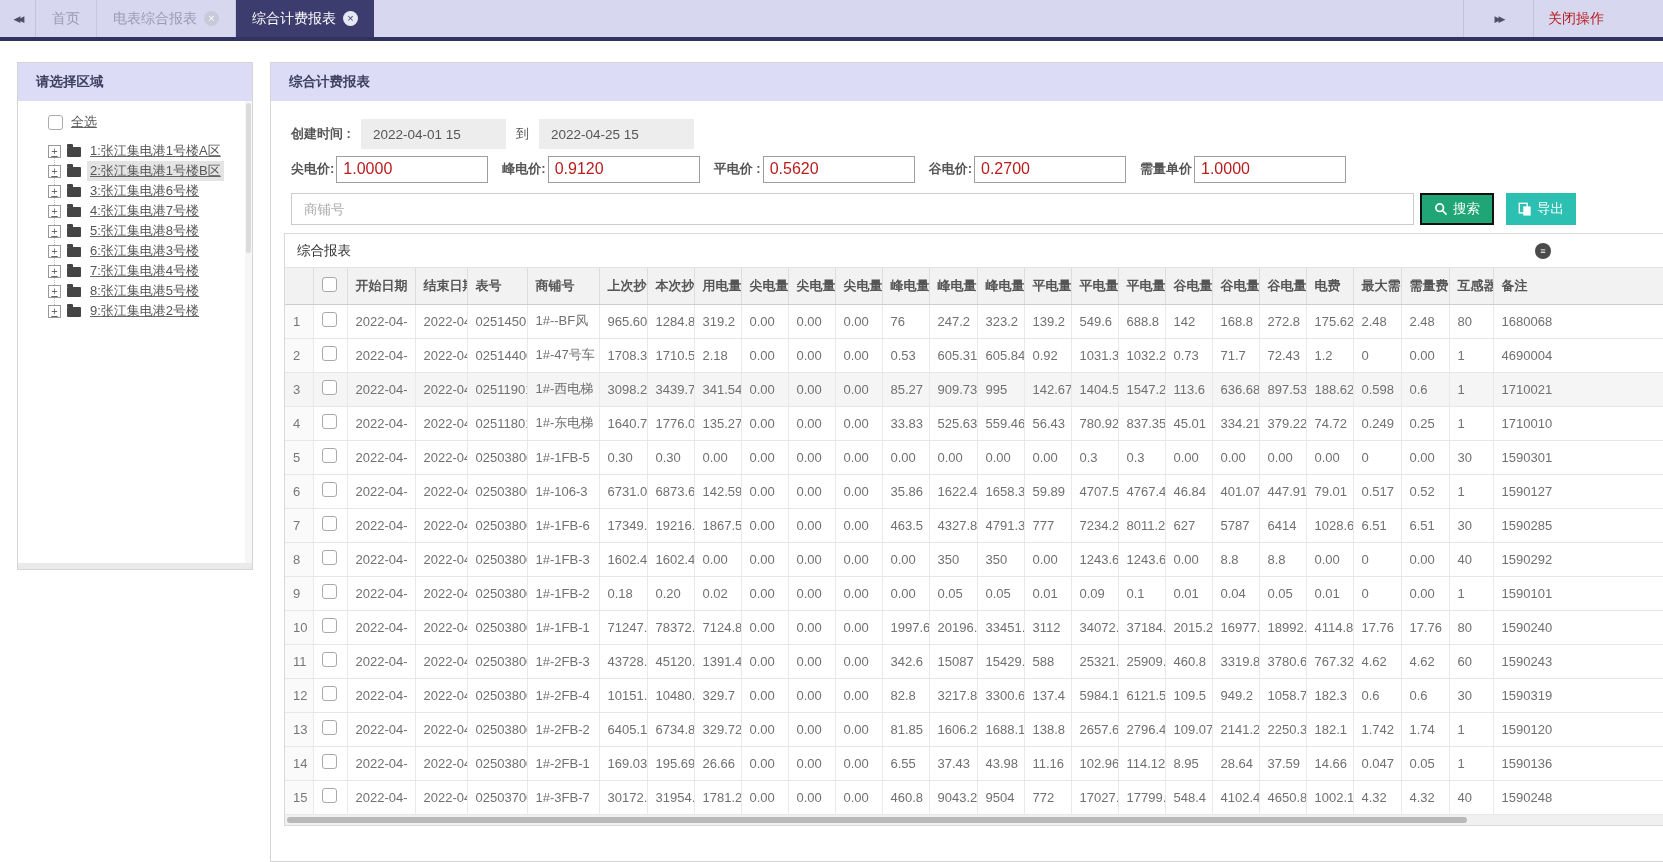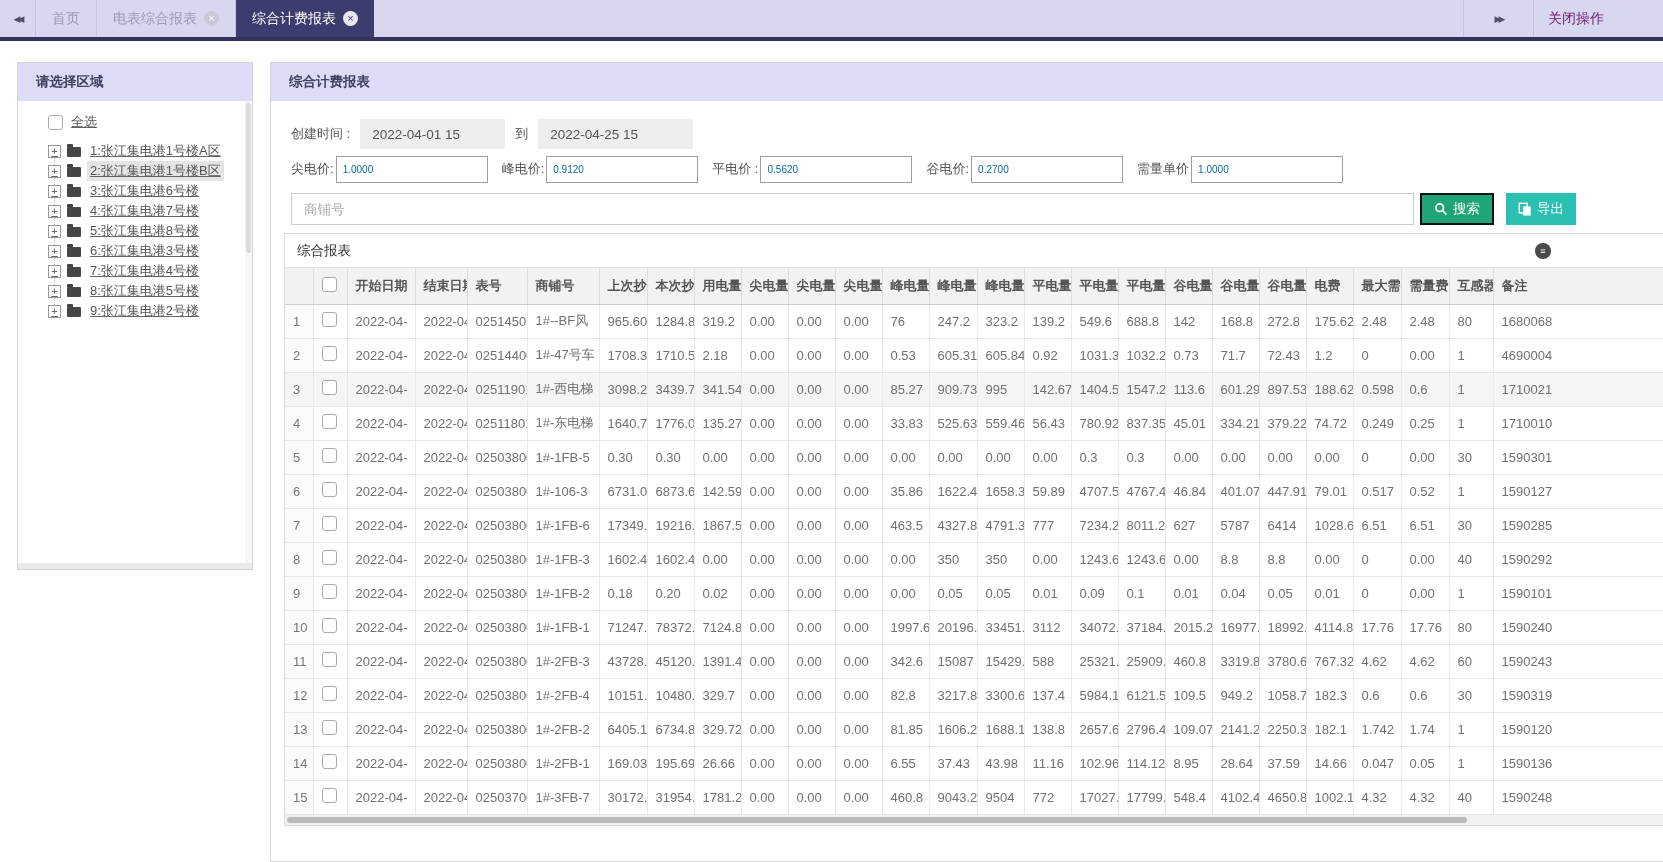--- a/index.html
+++ b/index.html
@@ -13,21 +13,21 @@
     color:#4f4f66; font-size:9px; letter-spacing:-3px; cursor:pointer; border-right:1px solid #c3c3dd; }
   .tabs { display:flex; }
   .tab { padding:8px 16px; display:flex; align-items:center; gap:7px; font-size:14px;
     color:#9a9ab4; border-right:1px solid #c6c6e0; cursor:pointer; white-space:nowrap; }
   .tab.active { background:#3c3c6e; color:#fff; border-right:none; }
   .tab-close { width:15px; height:15px; border-radius:50%; background:#c9c9da; color:#fff;
     font-size:11px; line-height:14px; text-align:center; display:inline-block; }
   .tab.active .tab-close { background:#e8e8f2; color:#3c3c6e; }
   .tabbar-right { margin-left:auto; display:flex; align-items:stretch; }
   .tab-scroll.right { border-right:none; border-left:1px solid #c3c3dd; width:70px; }
-  .close-menu { display:flex; align-items:center; padding:0 14px; color:#701a75;
+  .close-menu { display:flex; align-items:center; padding:0 14px; color:#b91c1c;
     font-size:14px; white-space:nowrap; border-left:1px solid #c3c3dd; cursor:pointer; width:130px; }
 
   
   .left-card { position:absolute; left:17px; top:62px; width:236px; height:508px;
     border:1px solid #d5d5d5; background:#fff; }
   .panel-head { height:38px; background:#dcdcf7; color:#3f3f5f; font-weight:600;
     line-height:38px; padding-left:18px; font-size:13.5px; }
   .tree-body { position:relative; height:462px; overflow:hidden; padding-top:12px;text-decoration:underline; }
   .vscroll { position:absolute; right:0; top:0; width:7px; height:100%; background:#f6f6f6; }
   .vscroll .thumb { position:absolute; top:2px; left:1px; width:5px; height:150px;
@@ -46,29 +46,29 @@
   .folder { width:14px; height:10px; background:#454545; border-radius:1px; position:relative; flex:none; margin-top:2px; }
   .folder:before { content:""; position:absolute; left:0; top:-3px; width:6px; height:3px;
     background:#454545; border-radius:1px 1px 0 0; }
 
   
   .right-card { position:absolute; left:270px; top:62px; width:1470px; height:800px;
     border:1px solid #d5d5d5; background:#fff; }
   .right-body { padding:0 0 0 13px; }
   .row-flex { display:flex; align-items:center; }
   .date-row { margin:18px 0 0 7px; height:30px; }
-  .fld-label { color:#555; margin-right:10px; white-space:nowrap; }
+  .fld-label { color:#555; margin-right:10px; white-space:nowrap;font-weight:bold; }
   .date-box { width:145px; height:30px; background:#ededed; border:none; color:#555;
     padding-left:12px; font-size:13.5px; font-family:inherit; }
   .to-label { margin:0 10px; color:#555; }
   .price-row { margin:6px 0 0 7px; height:28px; }
   .price-pair { display:flex; align-items:center; margin-right:14px; }
   .price-pair .fld-label { margin-right:2px; }
   .price-input { width:152px; height:27px; border:1px solid #9e9e9e; padding-left:6px;
-    color:#0369a1; font-size:10px; font-family:inherit; background:#fff; }
+    color:#b91c1c; font-size:16px; font-family:inherit; background:#fff; }
   .shop-row { margin:10px 0 0 7px; height:32px; }
   .shop-input { width:1123px; height:32px; border:1px solid #ccc; padding-left:12px;
     color:#555; font-size:13.5px; font-family:inherit; }
   .shop-input::placeholder { color:#aaa; }
   .btn { height:32px; display:flex; align-items:center; gap:5px; color:#fff; font-size:13.5px;
     padding:0 12px; cursor:pointer; border:none; font-family:inherit; }
   .btn-search { background:#1fa576; border:2px solid #111; margin-left:6px; }
   .btn-export { background:#2cc0b2; margin-left:12px; }
 
   
@@ -360,21 +360,21 @@
               <td>0.00</td>
               <td>0.00</td>
               <td>0.00</td>
               <td>85.27</td>
               <td>909.73</td>
               <td>995</td>
               <td>142.67</td>
               <td>1404.5</td>
               <td>1547.2</td>
               <td>113.6</td>
-              <td>601.29</td>
+              <td>636.68</td>
               <td>897.53</td>
               <td>188.62</td>
               <td>0.598</td>
               <td>0.6</td>
               <td>1</td>
               <td>1710021</td>
             </tr>
             <tr class="table-row">
               <td class="numcol">4</td>
               <td><span class="cbx"></span></td>

